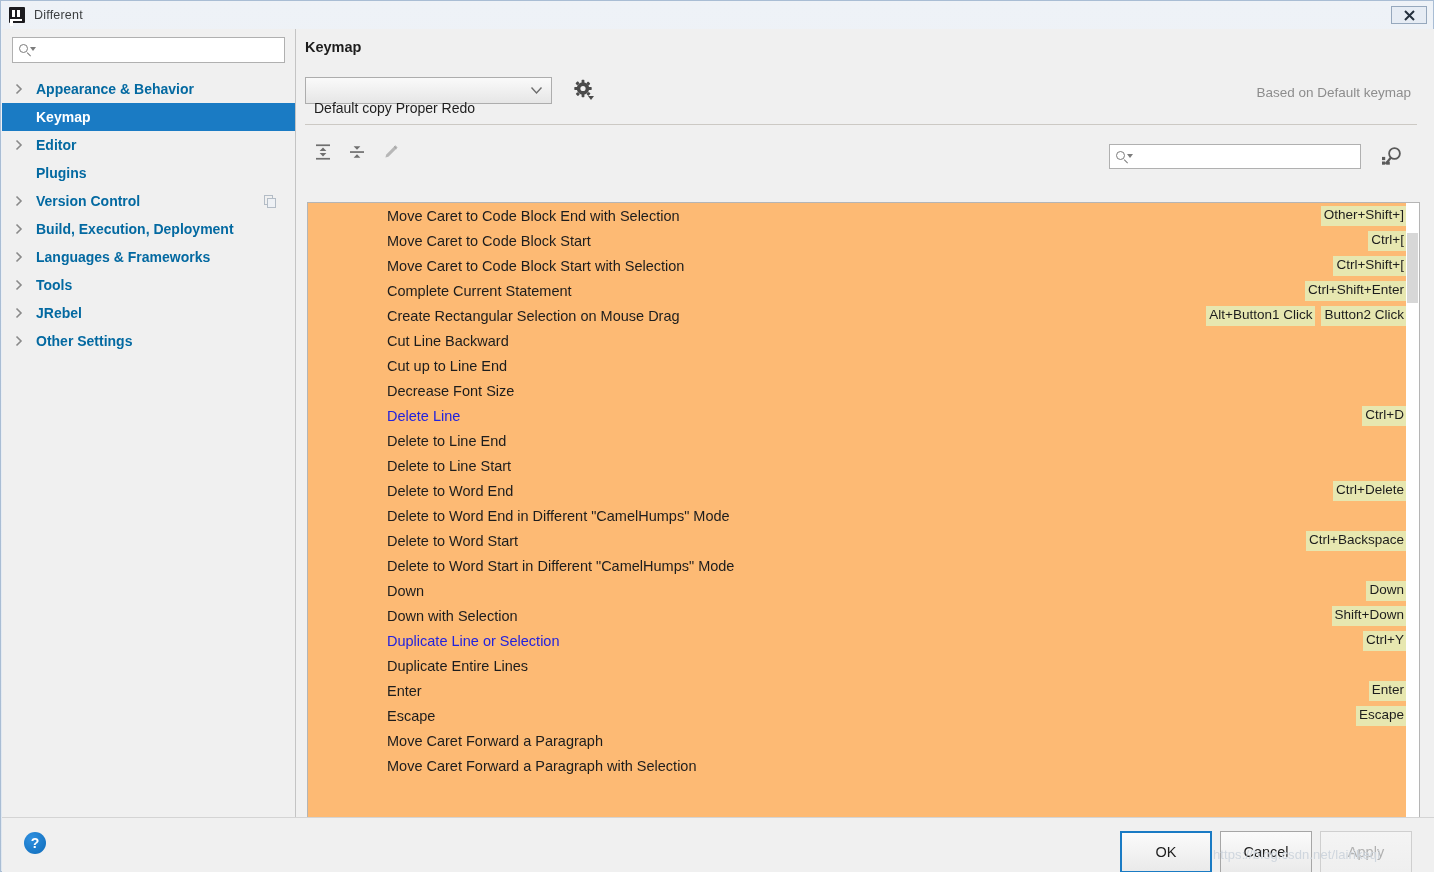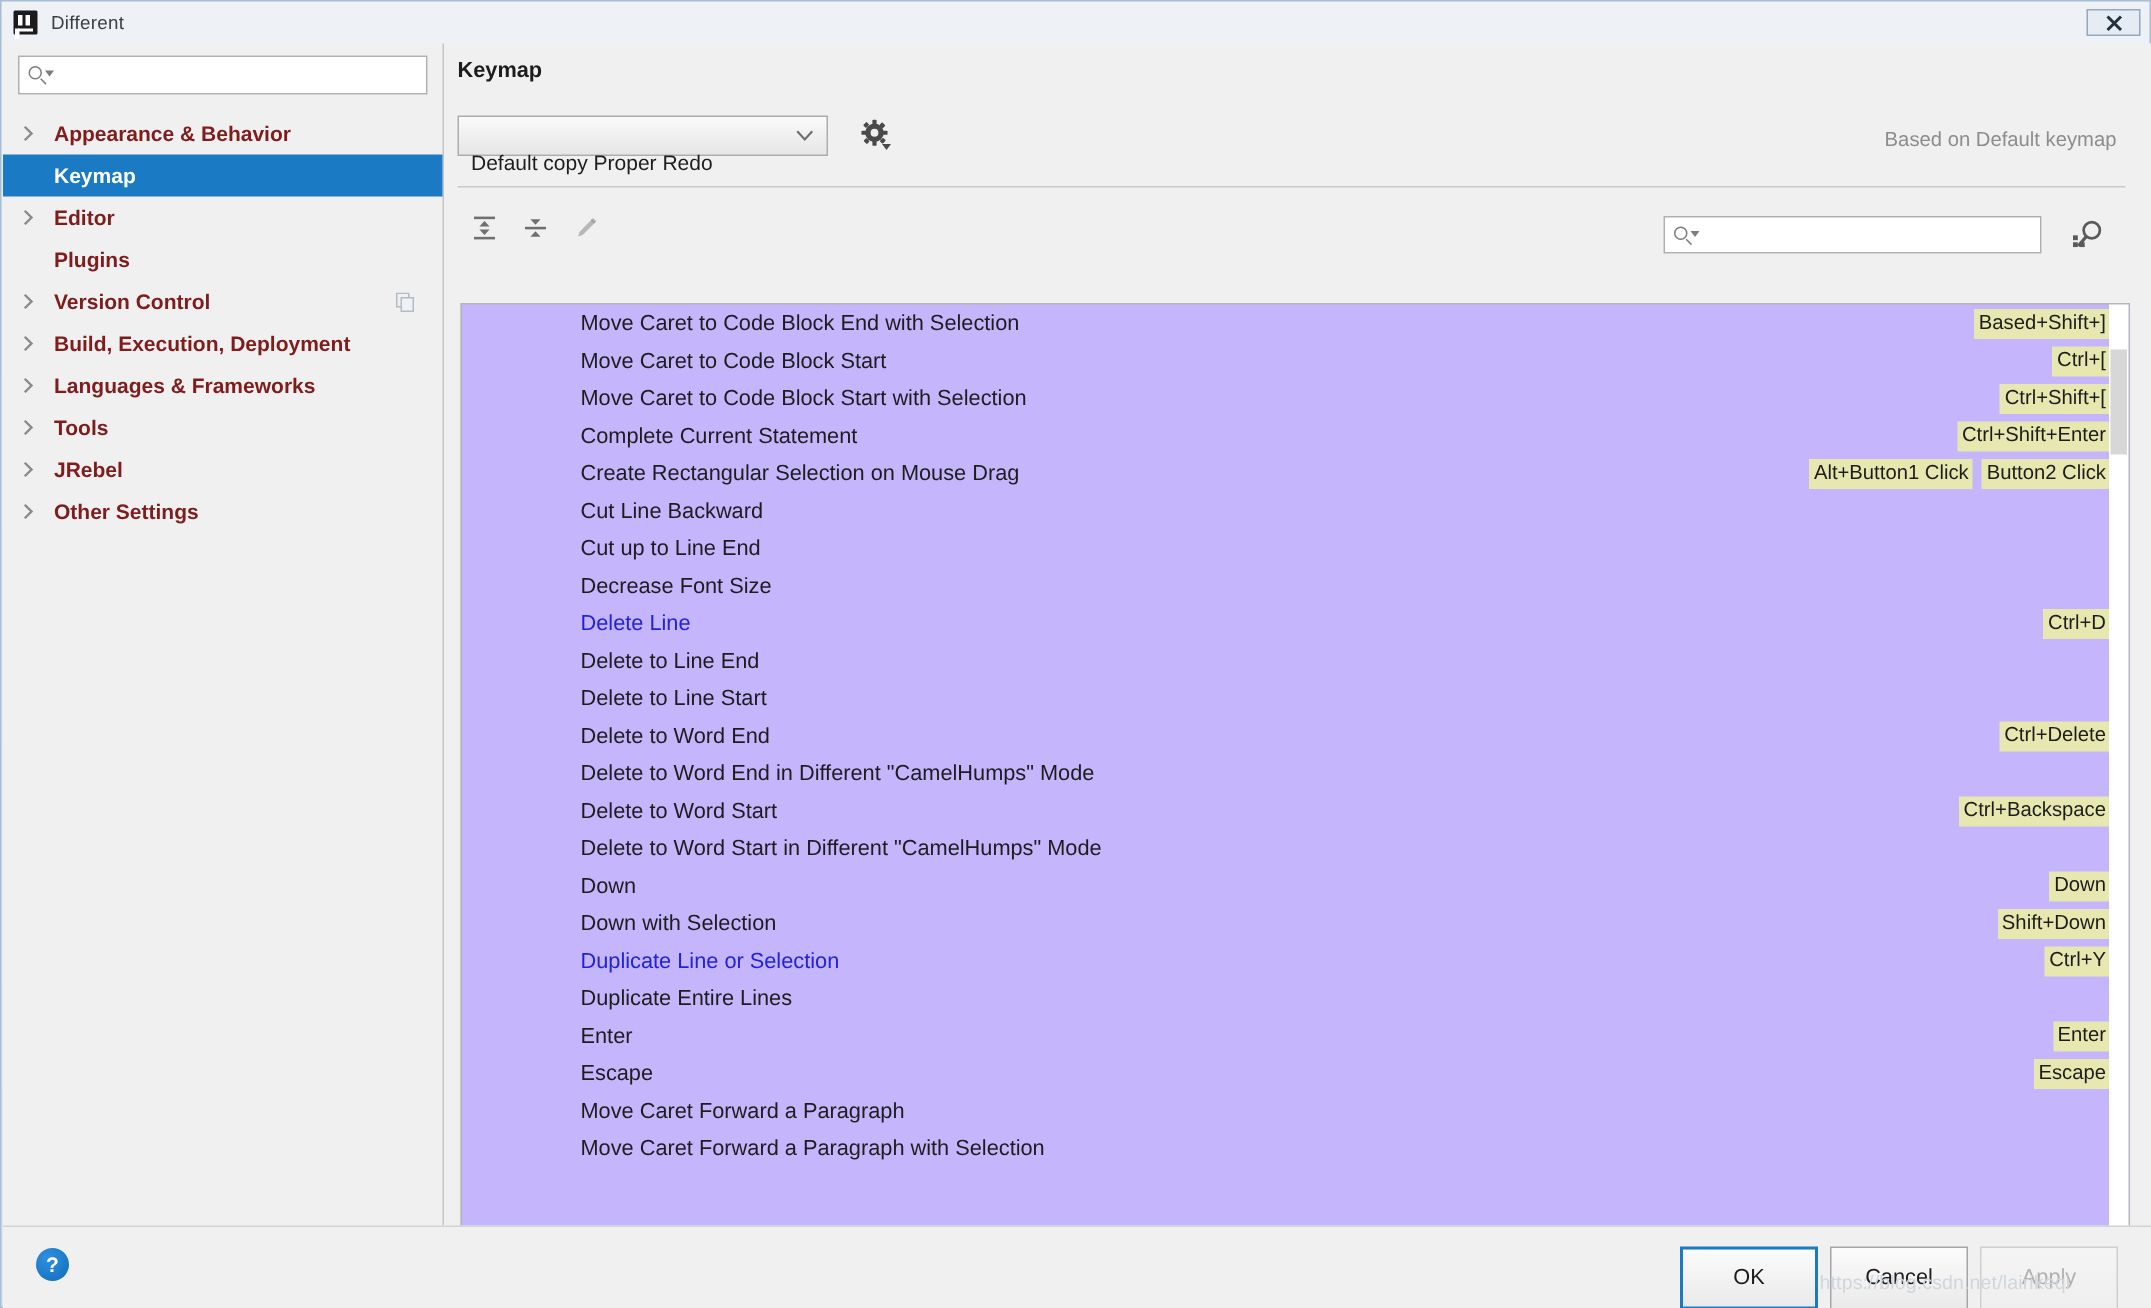--- a/index.html
+++ b/index.html
@@ -88,21 +88,21 @@
   }
   .search-wrap input {
     flex: 1; border: none; outline: none; font-size: 13px;
     font-family: "Liberation Sans", sans-serif; background: transparent;
     padding-right: 6px;
   }
 
   .tree { margin-top: 12px; }
   .tree-item {
     height: 28px; display: flex; align-items: center;
-    font-size: 14px; font-weight: bold; color: #7f1d1d;
+    font-size: 14px; font-weight: bold; color: #0369a1;
     position: relative;
   }
   .tree-item .arrow {
     width: 34px; flex: none; display: flex; align-items: center; justify-content: center;
   }
   .tree-item .arrow svg { display: block; }
   .tree-item.selected {
     background: #1a7bc4; color: #ffffff;
   }
   .tree-item .copy-ico {
@@ -166,21 +166,21 @@
     font-family: "Liberation Sans", sans-serif; background: transparent;
   }
   .find-shortcut {
     position: absolute; right: 20px; top: 12px; width: 26px; height: 24px;
   }
 
   
   .list-outer {
     position: absolute; left: 305px; top: 173px;
     width: 1113px; height: 630px;
-    background: #c4b5fd;
+    background: #fdba74;
     border: 1px solid #b5b5b5;
   }
   .list-inner {
     position: absolute; left: 0; top: 0; right: 0; bottom: 0;
     overflow: hidden;
   }
   .row {
     position: relative; height: 25px;
     display: flex; align-items: center;
   }
@@ -441,21 +441,21 @@
         </span>
       </div>
 
     </div>
 
     <div class="list-outer">
       <div class="list-inner" id="rows-host">
           <div class="row">
             <span class="action-name">Move Caret to Code Block End with Selection</span>
             <span class="shortcuts">
-              <span class="kbd">Based+Shift+]</span>
+              <span class="kbd">Other+Shift+]</span>
             </span>
           </div>
           <div class="row">
             <span class="action-name">Move Caret to Code Block Start</span>
             <span class="shortcuts">
               <span class="kbd">Ctrl+[</span>
             </span>
           </div>
           <div class="row">
             <span class="action-name">Move Caret to Code Block Start with Selection</span>

